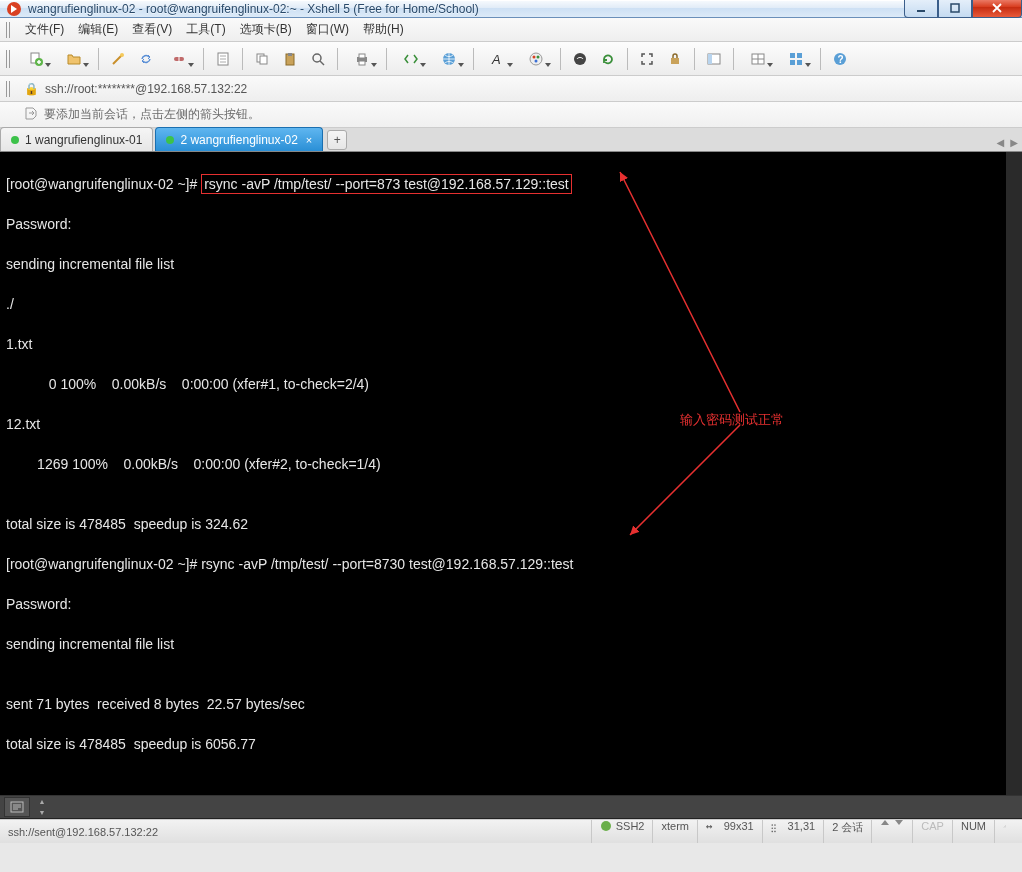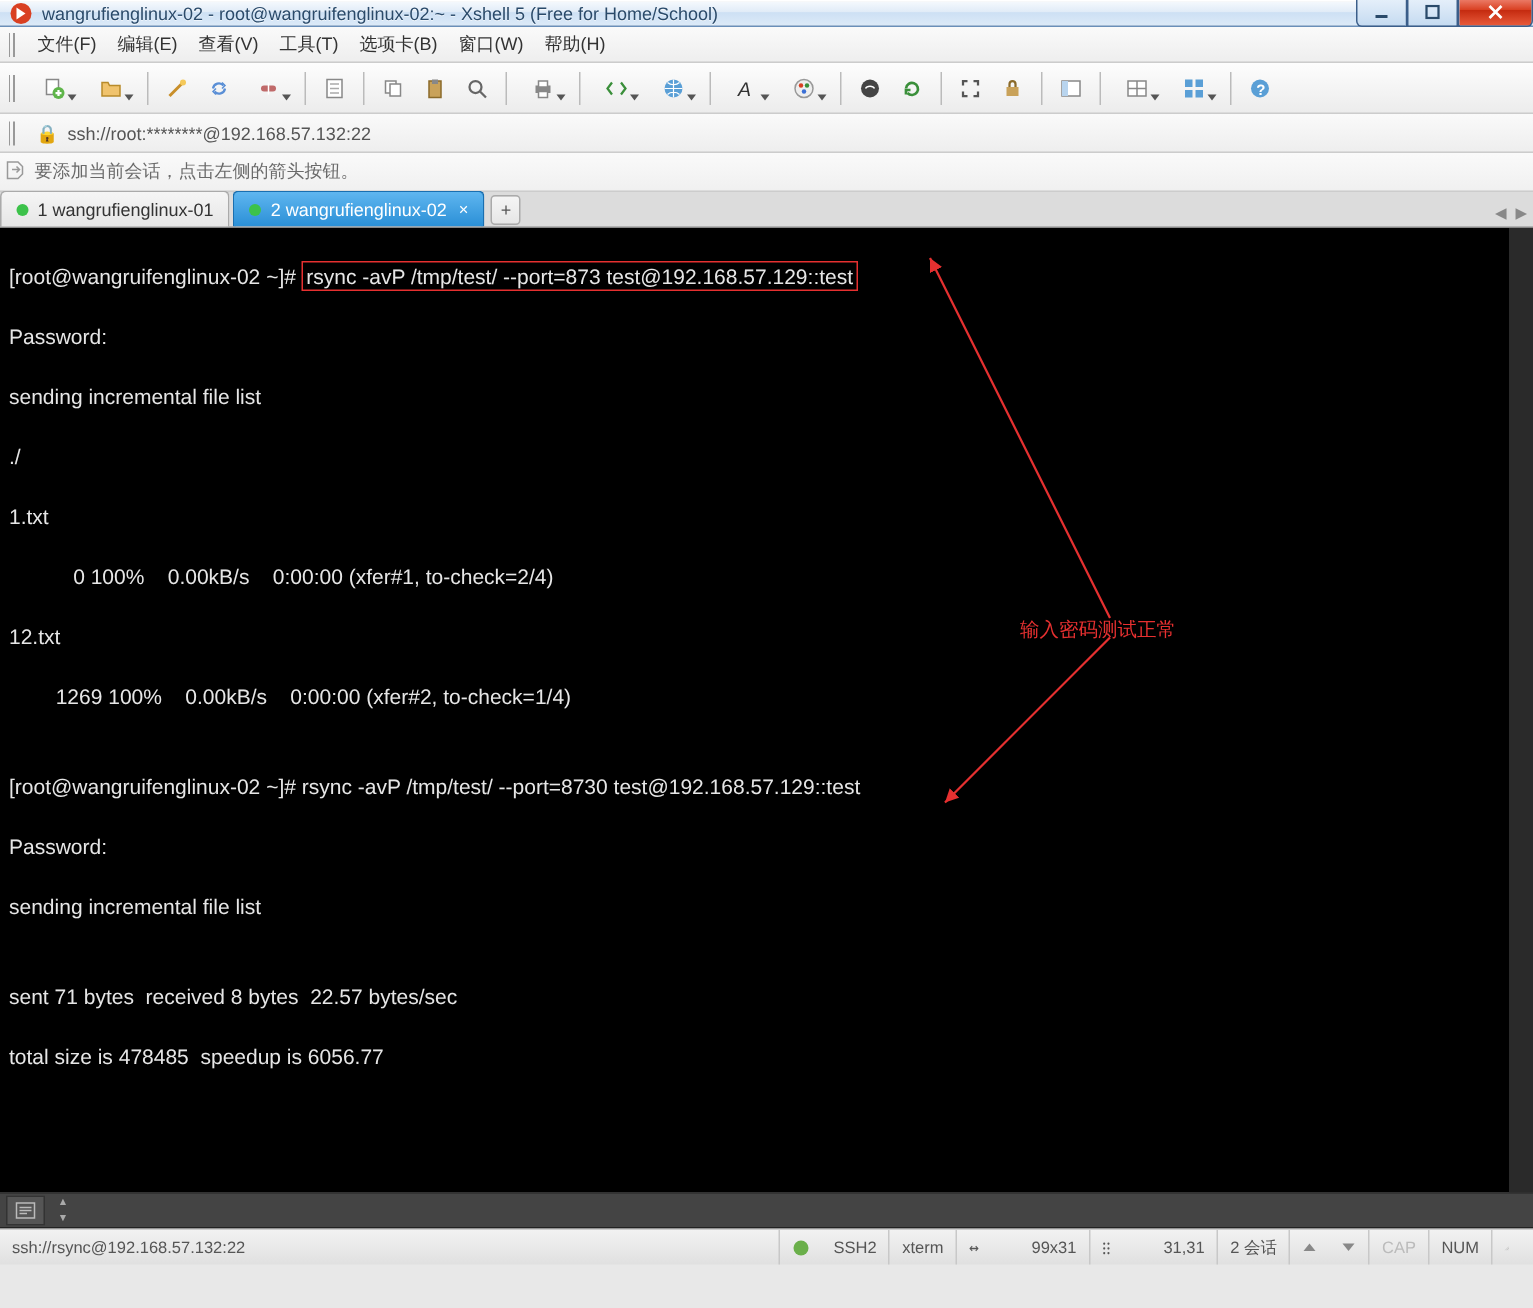--- a/index.html
+++ b/index.html
@@ -21,21 +21,21 @@
 .toolbar .grip{width:6px;height:18px;margin-right:4px;background:repeating-linear-gradient(90deg,#999 0 1px,transparent 1px 3px)}
 .tbtn{width:26px;height:26px;display:flex;align-items:center;justify-content:center;border:1px solid transparent;border-radius:2px;cursor:default;position:relative}
 .tbtn.drop{width:36px}
 .tbtn .caret{position:absolute;right:2px;bottom:4px;width:0;height:0;border-left:3px solid transparent;border-right:3px solid transparent;border-top:4px solid #555}
 .tsep{width:1px;height:22px;background:#bbb;margin:0 4px}
 
 .addressbar{height:26px;background:linear-gradient(to bottom,#fafafa,#eee);border-bottom:1px solid #ccc;display:flex;align-items:center;padding:0 6px;font-size:12px;color:#555;font-family:Consolas,monospace}
 .addressbar .grip{width:6px;height:16px;margin-right:6px;background:repeating-linear-gradient(90deg,#999 0 1px,transparent 1px 3px)}
 .lock{color:#c5a83a;margin:0 6px}
 
-.infobar{height:26px;background:linear-gradient(to bottom,#fafafa,#f0f0f0);border-bottom:1px solid #ccc;display:flex;align-items:center;padding:0 3px;color:#6a6a6a;font-size:12px}
+.infobar{height:26px;background:linear-gradient(to bottom,#fafafa,#f0f0f0);border-bottom:1px solid #ccc;display:flex;align-items:center;padding:0 24px;color:#6a6a6a;font-size:12px}
 .infobar .ic{margin-right:6px;color:#888}
 
 .tabs{height:24px;background:#dcdcdc;display:flex;align-items:flex-end;border-bottom:1px solid #888;position:relative}
 .tab{height:24px;display:flex;align-items:center;padding:0 10px;background:linear-gradient(to bottom,#f5f5f5,#e6e6e6);border:1px solid #aaa;border-bottom:none;border-top-left-radius:4px;border-top-right-radius:4px;margin-right:2px;font-size:12px;color:#333;position:relative}
 .tab.active{background:linear-gradient(to bottom,#5fb6f0,#2a8fd6);color:#fff;border-color:#1a6fb0}
 .tab .dot{width:8px;height:8px;border-radius:50%;margin-right:6px}
 .tab .dot.green{background:#3cc24a}
 .tab .close-x{margin-left:8px;color:inherit;font-size:11px}
 .add-tab{width:20px;height:20px;display:flex;align-items:center;justify-content:center;background:linear-gradient(to bottom,#f5f5f5,#e6e6e6);border:1px solid #aaa;border-radius:3px;margin-left:2px;margin-bottom:1px;font-size:12px;color:#555}
 .tabs-right{position:absolute;right:4px;bottom:3px;display:flex;gap:6px;color:#888;font-size:10px}
@@ -45,21 +45,21 @@
 .terminal .hl{border:1px solid #e63030;padding:0 2px;display:inline-block;line-height:18px}
 .terminal .annot{position:absolute;color:#e63030;font-family:"Microsoft YaHei";font-size:13px}
 .terminal svg.arrow{position:absolute;pointer-events:none}
 
 .promptbar{height:24px;background:#444;border-top:1px solid #333;border-bottom:1px solid #222;display:flex;align-items:center;padding:0}
 .promptbar .pbtn{width:26px;height:20px;display:flex;align-items:center;justify-content:center;background:#555;border:1px solid #333;margin:0 4px;color:#ccc;font-size:11px}
 .promptbar input{flex:1;background:#444;border:none;color:#999;font-size:12px;padding:0 6px;height:100%;outline:none}
 
 .statusbar{height:24px;background:linear-gradient(to bottom,#f2f2f2,#e0e0e0);border-top:1px solid #ccc;display:flex;align-items:center;font-size:11px;color:#555;padding:0 8px}
 .statusbar .spacer{flex:1}
-.statusbar .seg{padding:0 8px;border-left:1px solid #c8c8c8;height:100%;display:flex;align-items:center;gap:16px}
+.statusbar .seg{padding:0 8px;border-left:1px solid #c8c8c8;height:100%;display:flex;align-items:flex-start;gap:4px}
 .statusbar .arrow-up{width:0;height:0;border-left:4px solid transparent;border-right:4px solid transparent;border-bottom:5px solid #888;margin:0 1px}
 .statusbar .arrow-down{width:0;height:0;border-left:4px solid transparent;border-right:4px solid transparent;border-top:5px solid #888;margin:0 1px}
 .scrollbar-gap{position:absolute;right:0;top:0;width:16px;height:100%;background:#2a2a2a}
 
 .ic-svg{width:16px;height:16px;display:block}
 </style>
 </head>
 <body>
 
 <div class="titlebar">
@@ -295,20 +295,21 @@
 <div class="terminal">
 <div><span class="prompt">[root@wangruifenglinux-02 ~]# </span><span class="hl">rsync -avP /tmp/test/ --port=873 test@192.168.57.129::test</span></div>
 <div>Password:</div>
 <div>sending incremental file list</div>
 <div>./</div>
 <div>1.txt</div>
 <div>           0 100%    0.00kB/s    0:00:00 (xfer#1, to-check=2/4)</div>
 <div>12.txt</div>
 <div>        1269 100%    0.00kB/s    0:00:00 (xfer#2, to-check=1/4)</div>
 <div></div>
+<div>total size is 478485  speedup is 324.62</div>
 <div>[root@wangruifenglinux-02 ~]# rsync -avP /tmp/test/ --port=8730 test@192.168.57.129::test</div>
 <div>Password:</div>
 <div>sending incremental file list</div>
 <div></div>
 <div>sent 71 bytes  received 8 bytes  22.57 bytes/sec</div>
 <div>total size is 478485  speedup is 6056.77</div>
 
 
 
 
@@ -350,21 +351,21 @@
         <path d="M3 4h8M3 6h8M3 8h5" stroke="#bbb"></path>
       </svg>
   </div>
   <div style="width:16px;height:100%;display:flex;flex-direction:column">
     <div style="flex:1;display:flex;align-items:center;justify-content:center;color:#aaa;font-size:7px">▲</div>
     <div style="flex:1;display:flex;align-items:center;justify-content:center;color:#aaa;font-size:7px">▼</div>
   </div>
 </div>
 
 <div class="statusbar">
-  <span>ssh://rsync@192.168.57.132:22</span>
+  <span>ssh://sent@192.168.57.132:22</span>
   <span class="spacer"></span>
   <span class="seg">
       <svg width="12" height="12" viewBox="0 0 12 12">
         <circle cx="6" cy="6" r="5" fill="#6aaf4a"></circle>
       </svg>
       <span>SSH2</span>
     </span>
   <span class="seg">xterm</span>
   <span class="seg"><span style="font-family:monospace">↔</span>&nbsp;<span>99x31</span></span>
   <span class="seg"><span style="font-family:monospace">⁝⁝</span>&nbsp;<span>31,31</span></span>

